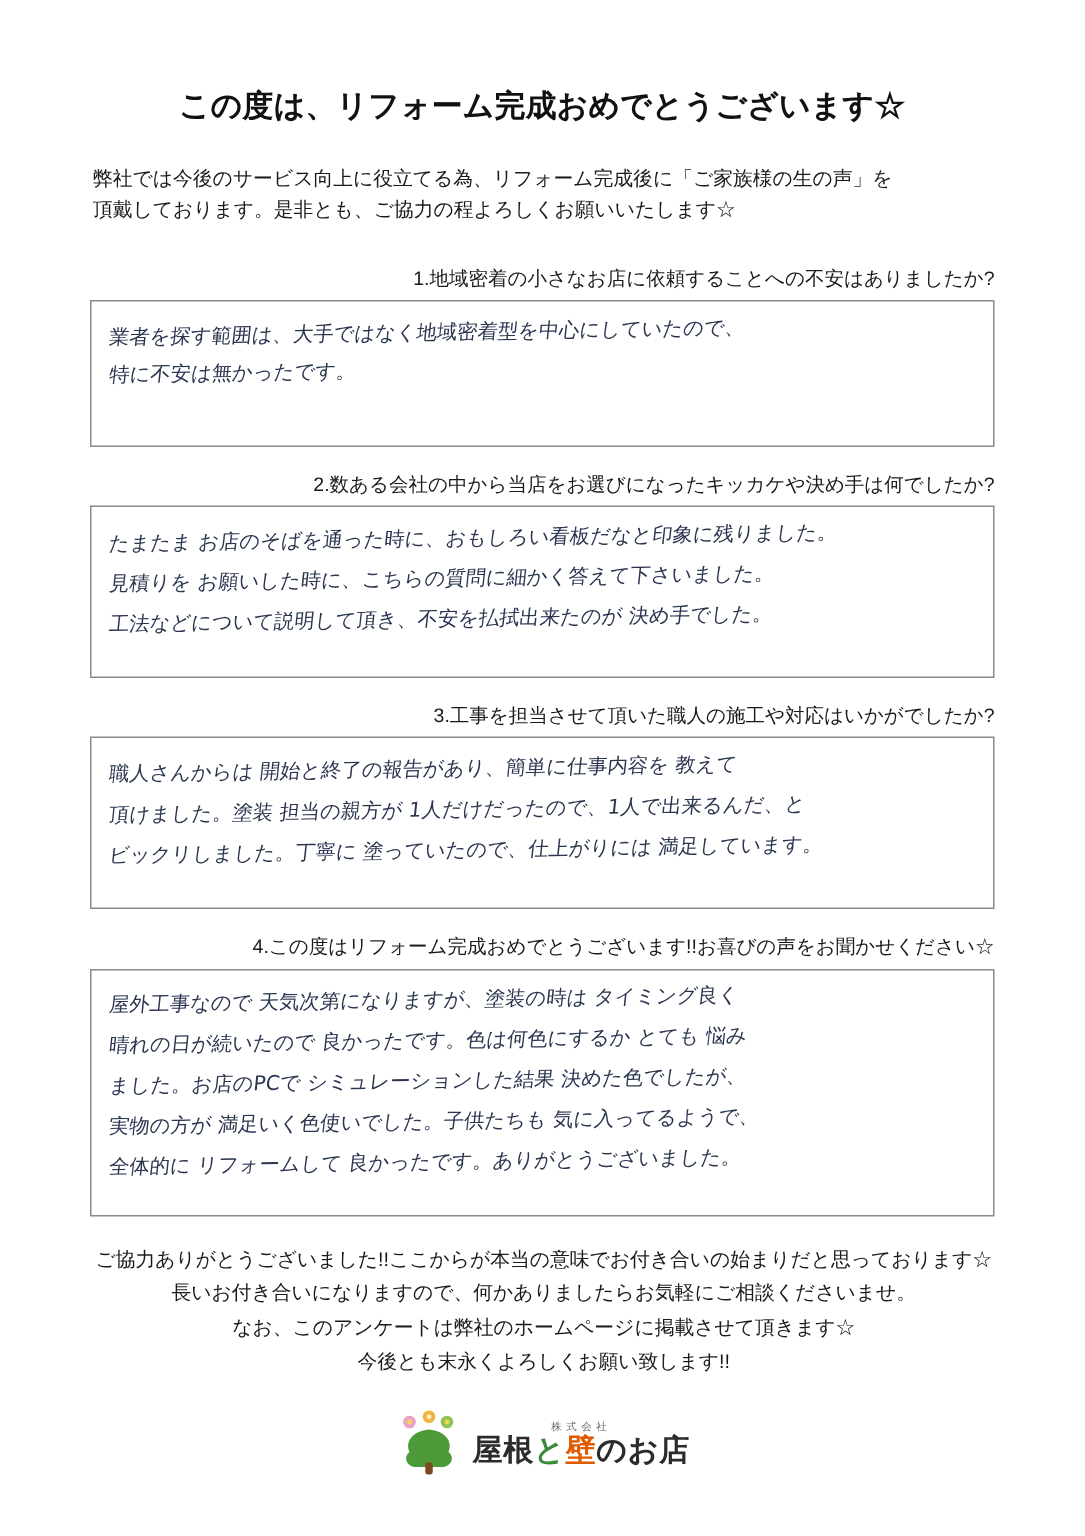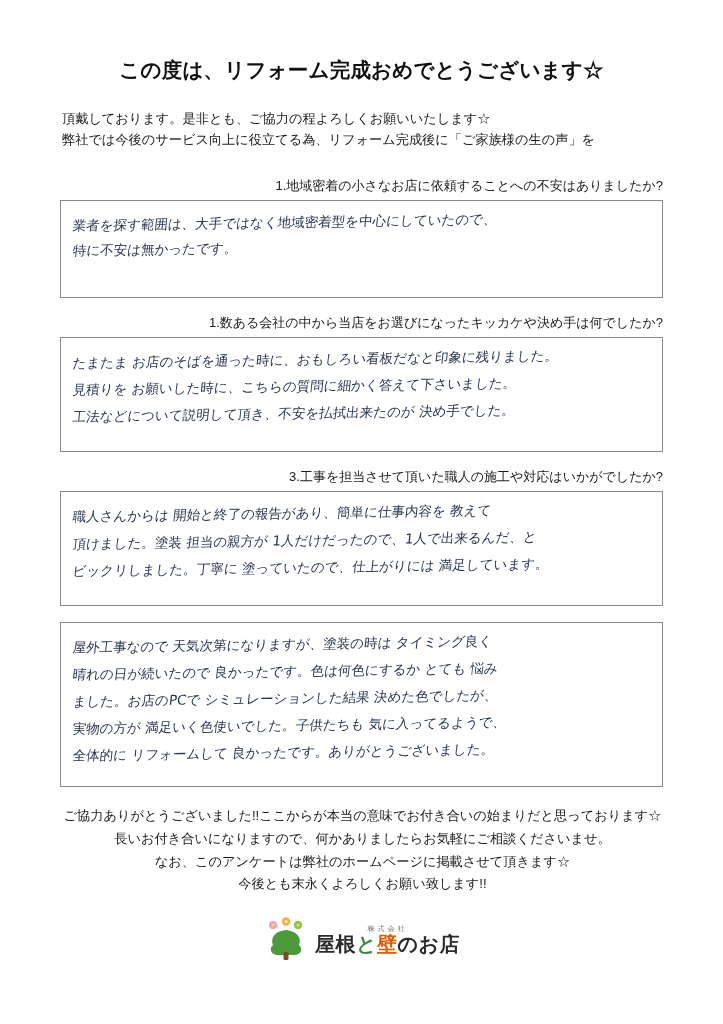--- a/index.html
+++ b/index.html
@@ -124,38 +124,38 @@
   .logo-main .accent2 { color: #3b8a3b; }
 </style>
 </head>
 <body>
 
 <div class="page">
 
   <h1 class="doc-title">この度は、リフォーム完成おめでとうございます☆</h1>
 
   <div class="intro">
+    <div>弊社では今後のサービス向上に役立てる為、リフォーム完成後に「ご家族様の生の声」を</div>
     <div>頂戴しております。是非とも、ご協力の程よろしくお願いいたします☆</div>
-    <div>弊社では今後のサービス向上に役立てる為、リフォーム完成後に「ご家族様の生の声」を</div>
   </div>
 
   <div class="q-block">
     <div class="q-label">1.地域密着の小さなお店に依頼することへの不安はありましたか?</div>
     <div class="answer-box box1">
       <div class="hw hw-line">
           <span>業者を探す範囲は、大手ではなく地域密着型を中心にしていたので、</span>
         </div>
       <div class="hw hw-line">
           <span>特に不安は無かったです。</span>
         </div>
     </div>
   </div>
 
   <div class="q-block">
-    <div class="q-label">1.数ある会社の中から当店をお選びになったキッカケや決め手は何でしたか?</div>
+    <div class="q-label">2.数ある会社の中から当店をお選びになったキッカケや決め手は何でしたか?</div>
     <div class="answer-box box2">
       <div class="hw hw-line">
           <span>たまたま お店のそばを通った時に、おもしろい看板だなと印象に残りました。</span>
         </div>
       <div class="hw hw-line">
           <span>見積りを お願いした時に、こちらの質問に細かく答えて下さいました。</span>
         </div>
       <div class="hw hw-line">
           <span>工法などについて説明して頂き、不安を払拭出来たのが 決め手でした。</span>
         </div>
@@ -171,20 +171,21 @@
       <div class="hw hw-line">
           <span>頂けました。塗装 担当の親方が 1人だけだったので、1人で出来るんだ、と</span>
         </div>
       <div class="hw hw-line">
           <span>ビックリしました。丁寧に 塗っていたので、仕上がりには 満足しています。</span>
         </div>
     </div>
   </div>
 
   <div class="q-block">
+    <div class="q-label">4.この度はリフォーム完成おめでとうございます!!お喜びの声をお聞かせください☆</div>
     <div class="answer-box box4">
       <div class="hw hw-line">
           <span>屋外工事なので 天気次第になりますが、塗装の時は タイミング良く</span>
         </div>
       <div class="hw hw-line">
           <span>晴れの日が続いたので 良かったです。色は何色にするか とても 悩み</span>
         </div>
       <div class="hw hw-line">
           <span>ました。お店のPCで シミュレーションした結果 決めた色でしたが、</span>
         </div>

